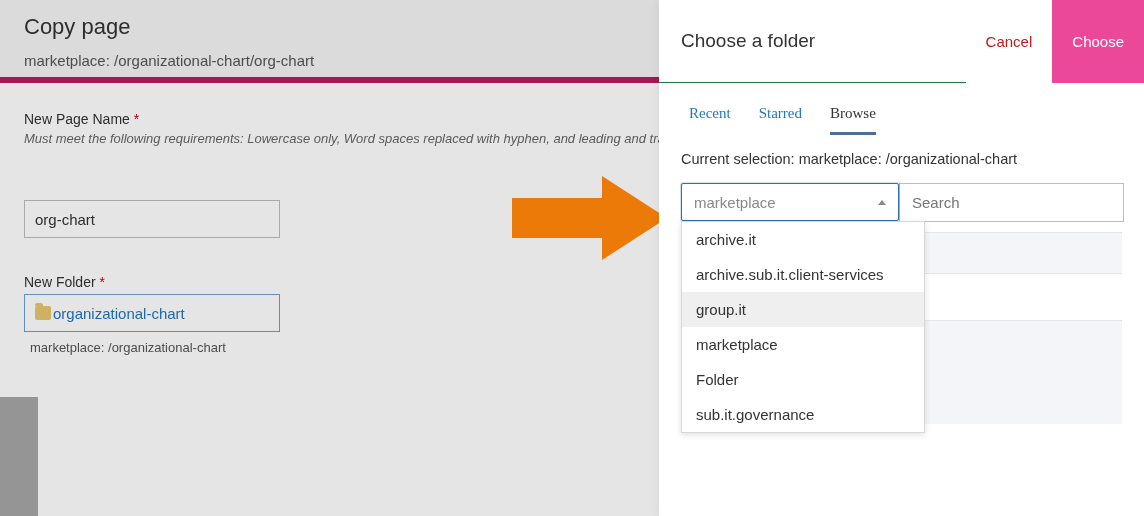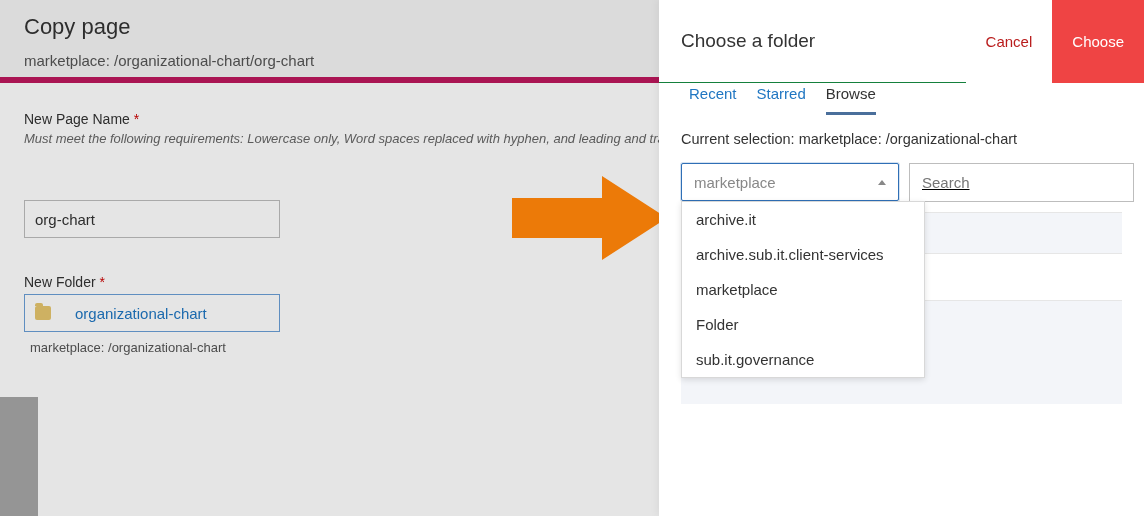--- a/index.html
+++ b/index.html
@@ -58,21 +58,21 @@
     }
     .folder-group { margin-top: 36px; }
     .folder-box {
       width: 256px;
       height: 38px;
       border: 1px solid #6a9fd6;
       background: #fff;
       display: flex;
       align-items: center;
       padding: 0 10px;
-      gap: 24px;
+      gap: 2px;
       cursor: pointer;
     }
     .folder-icon {
       width: 16px; height: 14px;
       background: #e6c66e;
       border-radius: 2px;
       position: relative;
     }
     .folder-icon::before {
       content: "";
@@ -136,44 +136,44 @@
       font-size: 15px;
       background: #fff;
       border: none;
       cursor: pointer;
     }
     .choose-btn {
       display: flex;
       align-items: center;
       padding: 0 20px;
       color: #fff;
-      background: #ef4444;
+      background: #ec4899;
       font-size: 15px;
       border: none;
       cursor: pointer;
     }
     .tabs {
       display: flex;
-      gap: 20px;
+      gap: 28px;
       padding: 0 30px;
-      margin-top: 2px;
+      margin-top: 22px;
       border-bottom: 0px solid #eee;
+      font-family: Liberation Serif, serif;
     }
     .tab {
       padding-bottom: 10px;
       font-size: 15px;
       color: #1f76c2;
       cursor: pointer;
       border-bottom: 3px solid transparent;
     }
     .tab.active { color: #333; border-bottom-color: #4a6f9b; }
     .sel-line { font-size: 14.5px; color: #333; padding: 16px 22px 16px; }
     .controls-row {
       display: flex;
-      gap: 10px;
       padding: 0 22px;
     }
     .dropdown {
       position: relative;
       width: 218px;
     }
     .dropdown-toggle {
       width: 218px;
       height: 38px;
       border: 1px solid #2f6fb6;
@@ -209,21 +209,20 @@
       color: #333;
       cursor: pointer;
     }
     .dropdown-item.hover { background: #efefef; }
     .search-input {
       flex: 1;
       height: 39px;
       border: 1px solid #bdbdbd;
       padding: 7px 12px;
       font-size: 15px;
-      text-decoration: underline;
     }
     .result-row {
       height: 42px;
       border-top: 1px solid #e6e6e6;
       border-bottom: 1px solid #e6e6e6;
       background: #f3f5f9;
       margin: 10px 22px 0 22px;
     }
     .result-row2 {
       height: 104px;
@@ -294,20 +293,21 @@
 
   <div class="controls-row">
     <div class="dropdown">
       <div class="dropdown-toggle">
         <span class="placeholder">marketplace</span>
         <span class="caret-up"></span>
       </div>
       <div class="dropdown-menu" id="dd-menu">
           <div class="dropdown-item">archive.it</div>
           <div class="dropdown-item">archive.sub.it.client-services</div>
+          <div class="dropdown-item hover">group.it</div>
           <div class="dropdown-item">marketplace</div>
           <div class="dropdown-item">Folder</div>
           <div class="dropdown-item">sub.it.governance</div>
         </div>
     </div>
     <input class="search-input" placeholder="Search" style="">
   </div>
 
   <div class="result-row"></div>
 

